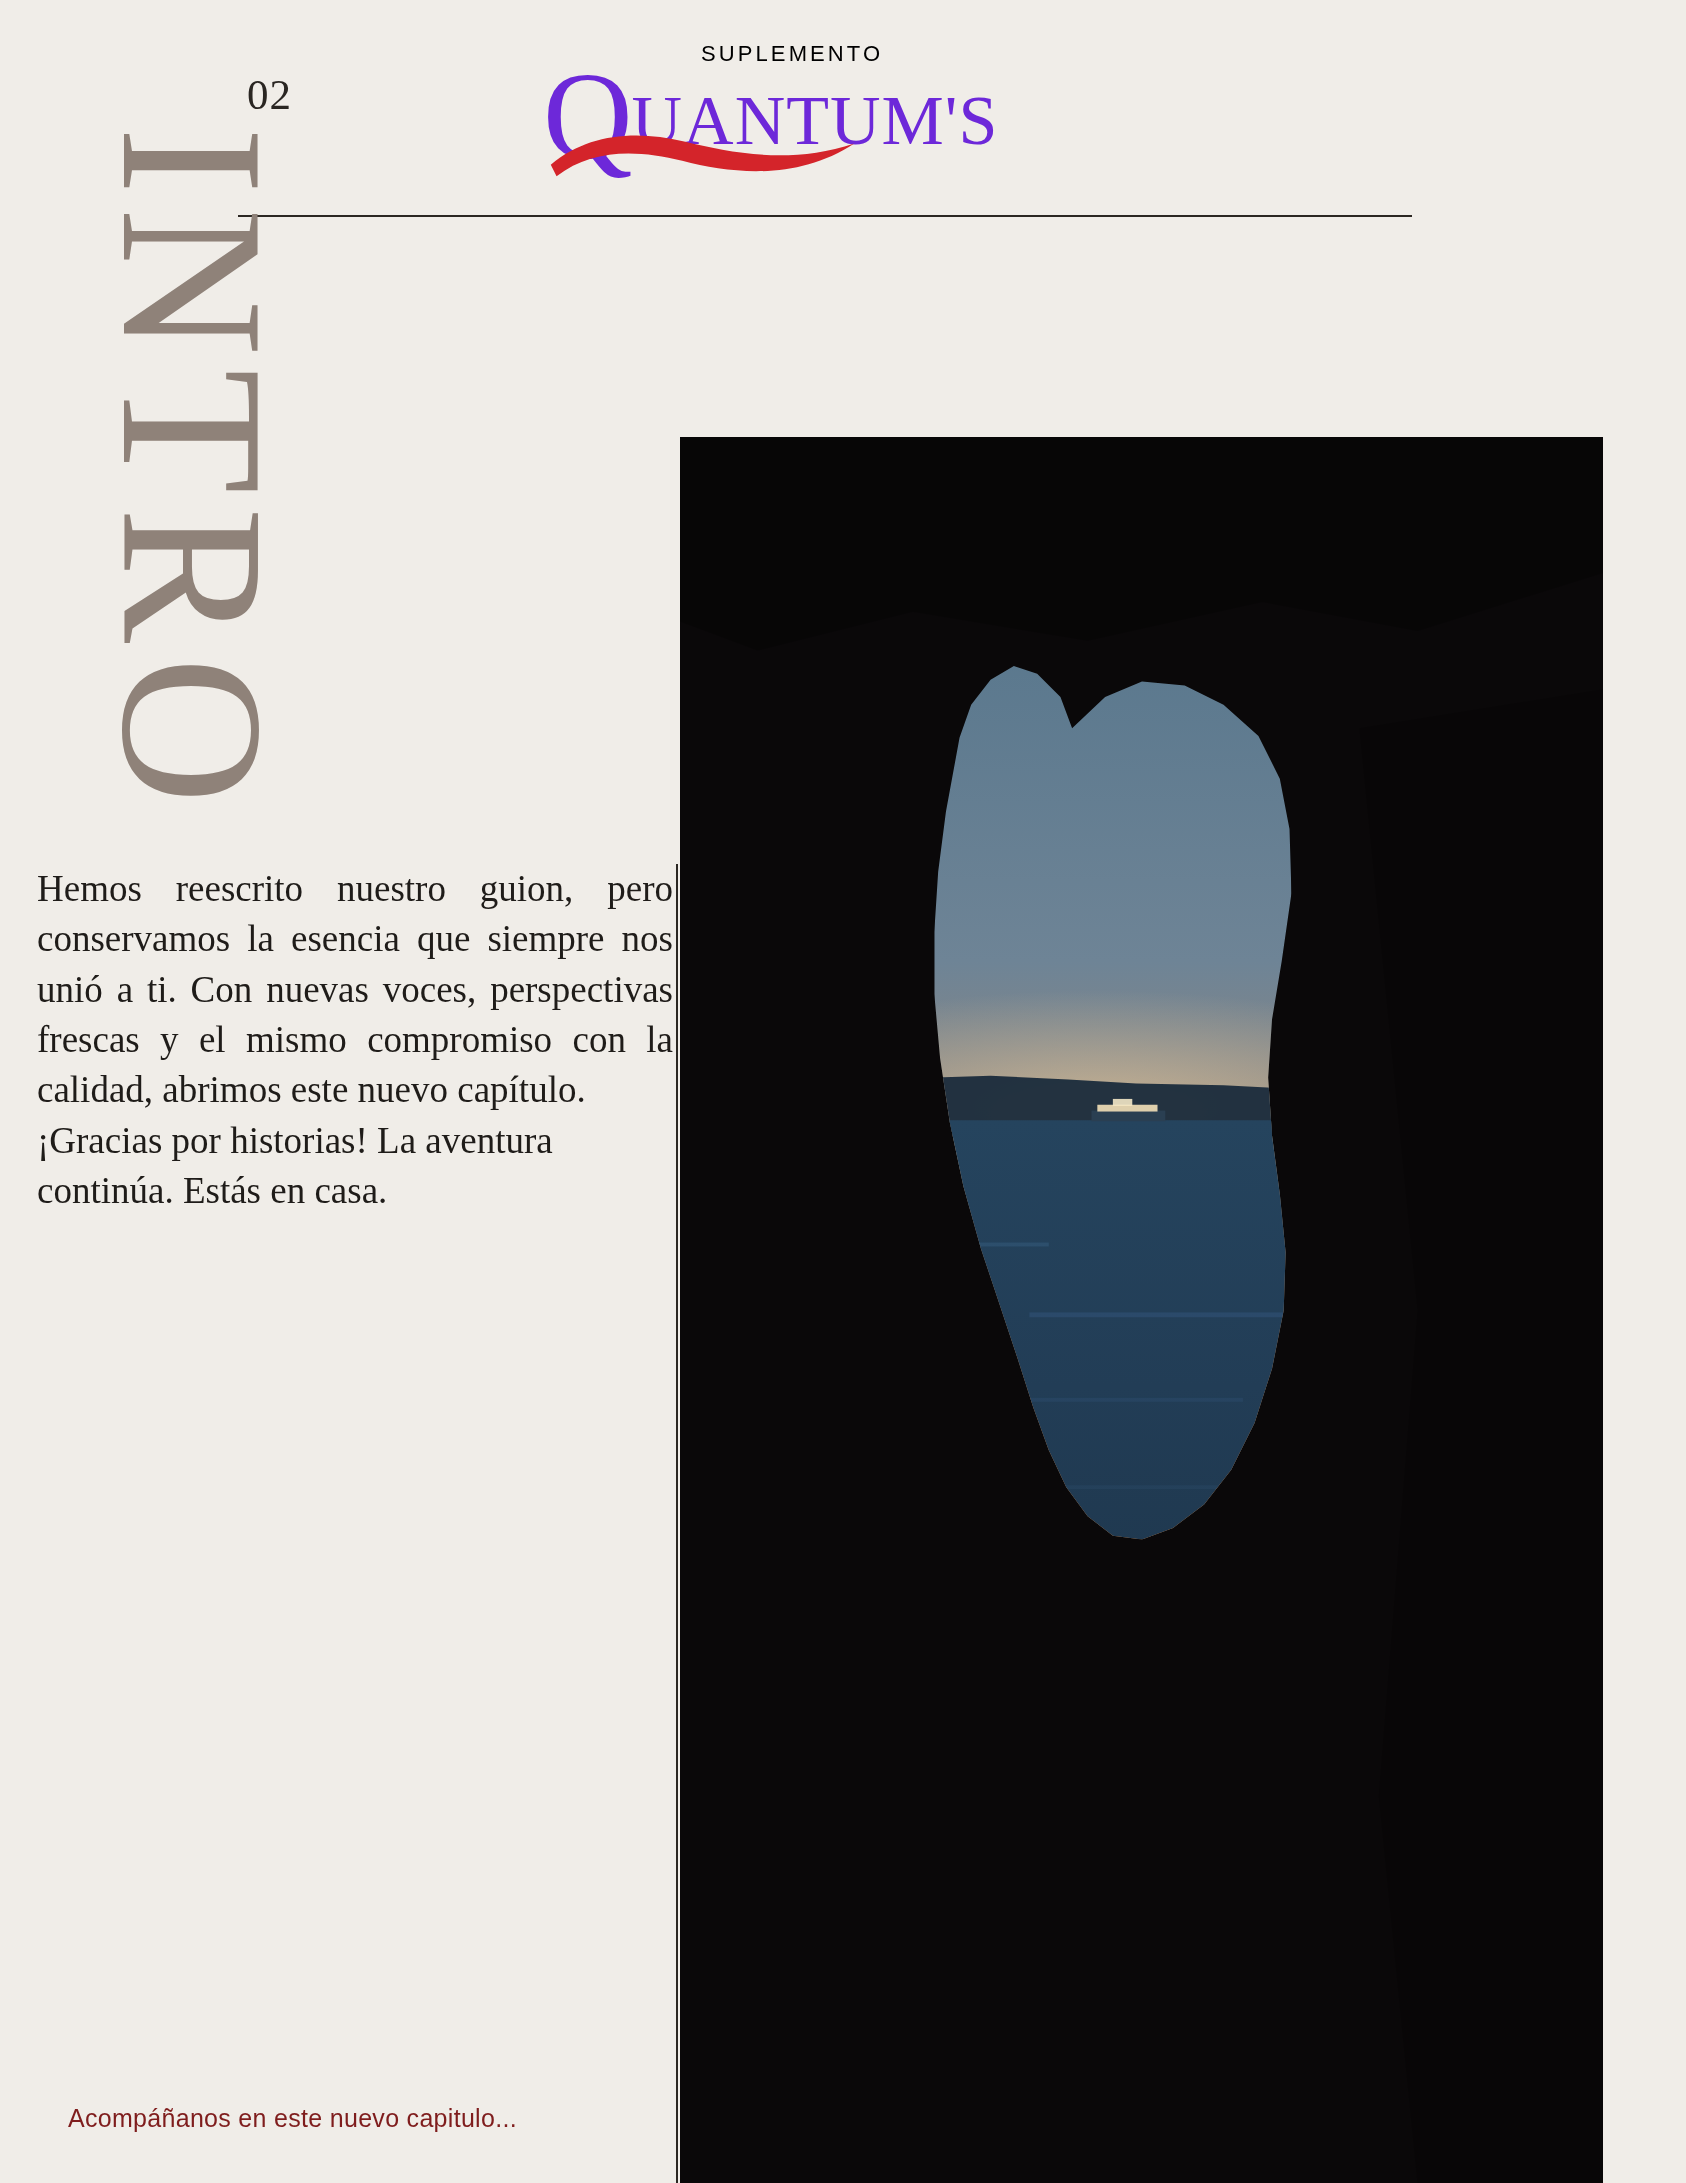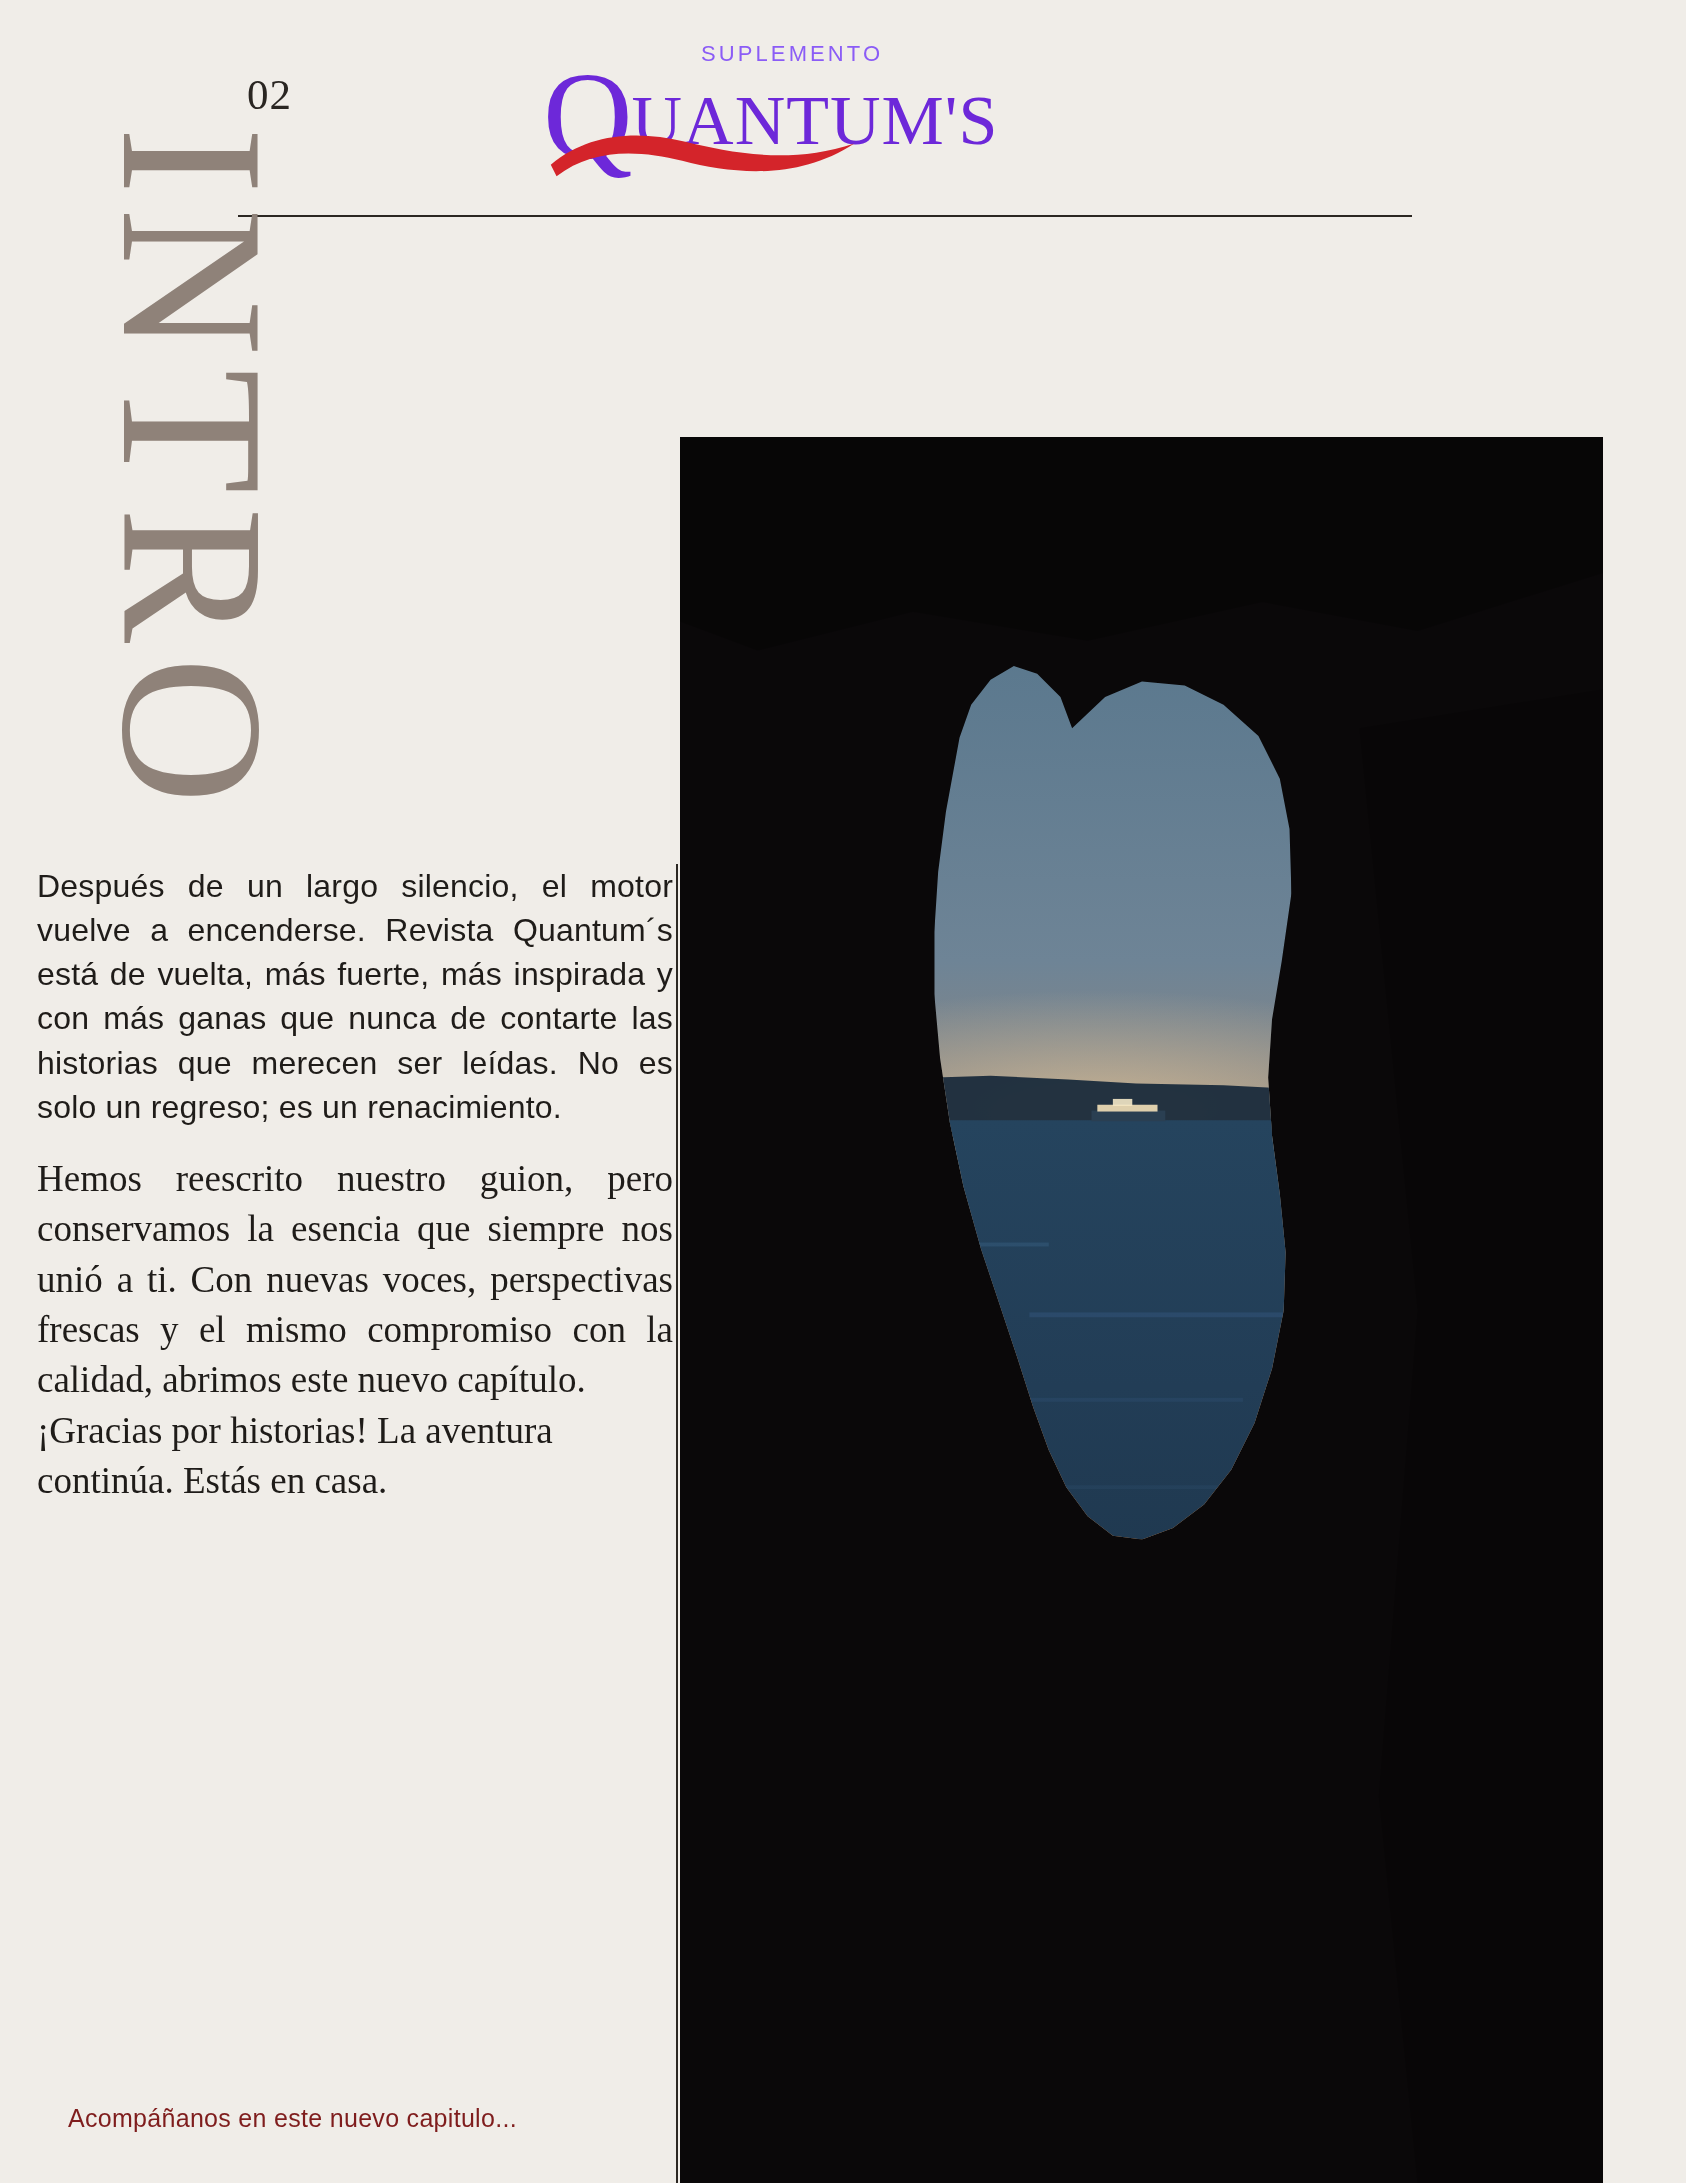--- a/index.html
+++ b/index.html
@@ -33,21 +33,21 @@
     width: 621px;
     height: 136px;
   }
   #masthead .suplemento {
     position: absolute;
     left: 158px;
     top: 11.6px;
     font-family: "Liberation Sans", sans-serif;
     font-size: 22px;
     letter-spacing: 3.1px;
-    color: #8b5cf6;
+    color: #000000;
     font-weight: 400;
   }
   #masthead .brand {
     position: absolute;
     left: 0px;
     top: 17.5px;
     font-family: "Liberation Serif", serif;
     font-size: 99px;
     color: #6d28d9;
     letter-spacing: -1px;
@@ -180,21 +180,20 @@
   <svg class="swoosh" viewBox="0 0 320 60" aria-hidden="true">
     <path d="M2 40 C 40 8, 90 4, 140 16 C 190 28, 250 40, 316 18 C 258 56, 192 50, 138 36 C 90 24, 44 24, 8 52 Z" fill="#d4242a"></path>
   </svg>
 </div>
 
 <div id="header-rule"></div>
 
 <div id="intro-word">INTRO</div>
 
 <div id="body-column">
-  <p class="para" id="para-1">Después de un largo silencio, el motor vuelve a encenderse. Revista Quantum´s está de vuelta, más fuerte, más inspirada y con más ganas que nunca de contarte las historias que merecen ser leídas. No es solo un regreso; es un renacimiento.</p>
   <p class="para" id="para-2">Hemos reescrito nuestro guion, pero conservamos la esencia que siempre nos unió a ti. Con nuevas voces, perspectivas frescas y el mismo compromiso con la calidad, abrimos este nuevo capítulo.</p>
   <p class="para" id="para-3">¡Gracias por historias! La aventura continúa. Estás en casa.</p>
 </div>
 
 <div id="footer-note">Acompáñanos en este  nuevo capitulo...</div>
 
 <div id="column-divider"></div>
 
 <div id="photo">
   <svg viewBox="0 0 951 1800" preserveAspectRatio="none" aria-hidden="true">

